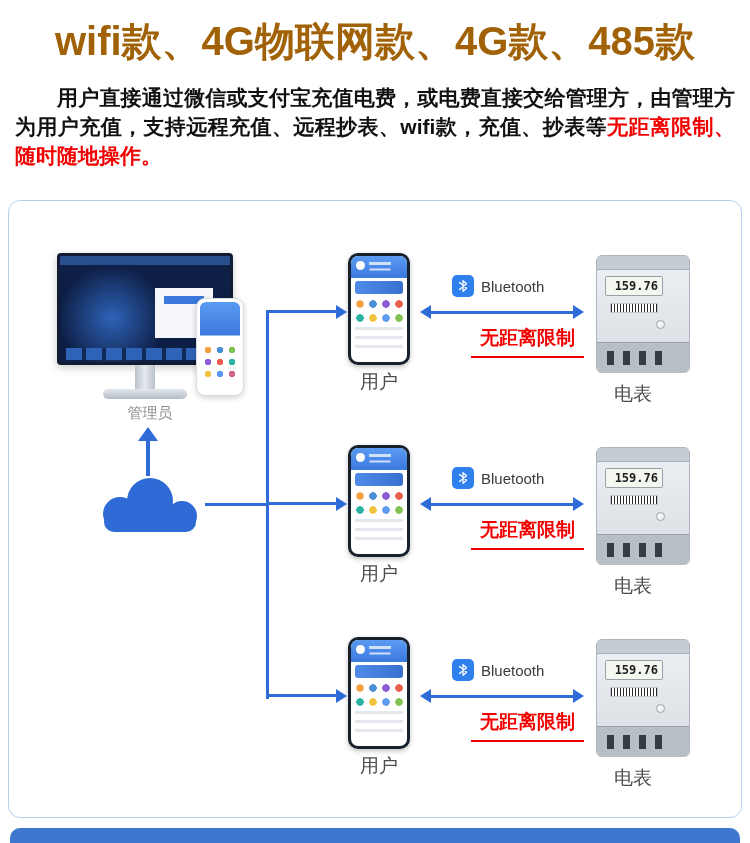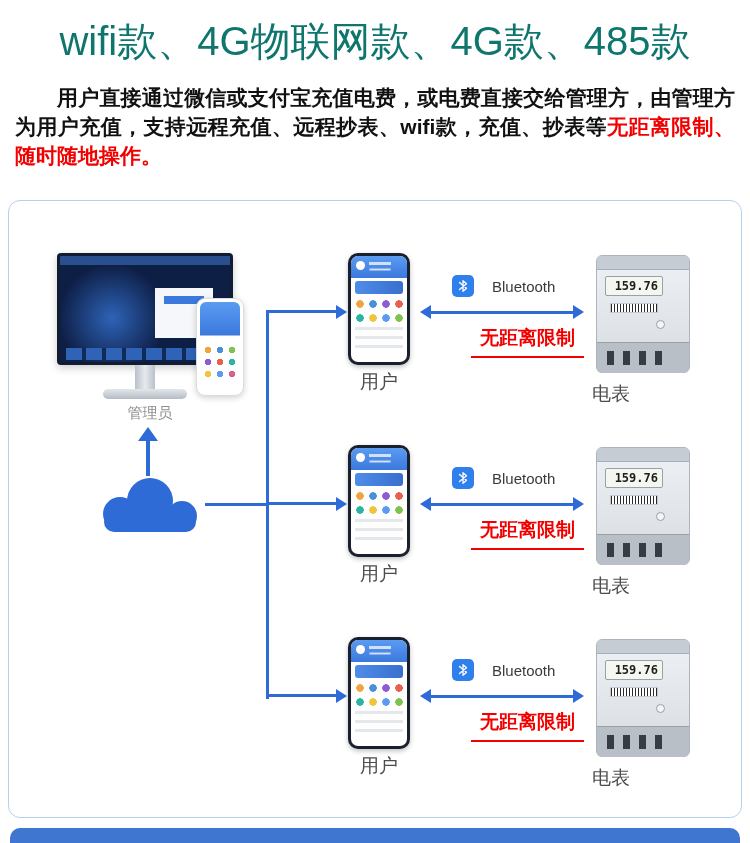--- a/index.html
+++ b/index.html
@@ -1,21 +1,21 @@
 <!DOCTYPE html>
 <html><head>
 <meta charset="utf-8">
 <style>
   *{margin:0;padding:0;box-sizing:border-box}
   html,body{width:750px;background:#fff}
   body{font-family:"Liberation Sans","DejaVu Sans",sans-serif;position:relative;height:843px;overflow:hidden}
 
   
   .title{position:absolute;top:14px;left:0;width:750px;text-align:center;
-         font-size:40px;font-weight:400;color:#0f766e;letter-spacing:0}
+         font-size:40px;font-weight:700;color:#a16207;letter-spacing:0}
   .intro{position:absolute;top:84px;left:15px;width:720px;font-size:21px;font-weight:700;
          color:#111;line-height:1.38;text-indent:2em;text-align:justify}
   .intro .red{color:#f20000}
 
   
   .panel{position:absolute;top:200px;left:8px;width:734px;height:618px;
          border:1px solid #b5d0ee;border-radius:12px;background:#fff}
   .bottombar{position:absolute;left:10px;top:828px;width:730px;height:15px;
              background:#3f76cf;border-radius:10px 10px 0 0}
 
@@ -89,21 +89,21 @@
       radial-gradient(circle at 46px 7px,#e8604c 3.5px,rgba(0,0,0,0) 4px),
       radial-gradient(circle at 7px 21px,#2bb3a3 3.5px,rgba(0,0,0,0) 4px),
       radial-gradient(circle at 20px 21px,#f2c33c 3.5px,rgba(0,0,0,0) 4px),
       radial-gradient(circle at 33px 21px,#5b9bf2 3.5px,rgba(0,0,0,0) 4px),
       radial-gradient(circle at 46px 21px,#7ec24f 3.5px,rgba(0,0,0,0) 4px)}
   .ph-list{margin:2px 4px;height:22px;
            background-image:repeating-linear-gradient(180deg,#e4e7eb 0 3px,rgba(0,0,0,0) 3px 9px)}
   .user-label{position:absolute;left:338px;top:116px;width:82px;text-align:center;
               font-size:19px;color:#4d4d4d}
 
-  .bt{position:absolute;left:452px;top:22px;display:flex;align-items:center;gap:18px}
+  .bt{position:absolute;left:452px;top:22px;display:flex;align-items:center;gap:7px}
   .bt-icon{width:22px;height:22px;border-radius:5px;background:#2f80ed;display:flex;
            align-items:center;justify-content:center;flex:none}
   .bt-text{font-size:15px;color:#3a3a3a}
 
   .darrow{position:absolute;left:420px;top:52px;width:164px;height:14px}
   .darrow .bar{position:absolute;left:9px;top:5.5px;width:146px;height:3px;background:#2e6bd6}
   .darrow .head-l{position:absolute;left:0;top:0;width:0;height:0;
     border-top:7px solid transparent;border-bottom:7px solid transparent;border-right:11px solid #2e6bd6}
   .darrow .head-r{position:absolute;right:0;top:0;width:0;height:0;
     border-top:7px solid transparent;border-bottom:7px solid transparent;border-left:11px solid #2e6bd6}
@@ -119,21 +119,21 @@
              border:1px solid #9aa0a8;font-family:"DejaVu Sans Mono",monospace;font-size:12px;
              font-weight:700;color:#1c1c1c;text-align:right;padding:2px 4px;border-radius:2px}
   .meter-barcode{position:absolute;left:13px;top:47px;width:48px;height:10px;border:1px solid #c4c9cf;
                  background:repeating-linear-gradient(90deg,#2a2a2a 0 1px,#fff 1px 3px)}
   .meter-button{position:absolute;left:59px;top:64px;width:9px;height:9px;border-radius:50%;
                 background:#f3f5f7;border:1px solid #9aa0a8}
   .meter-terminals{position:absolute;left:0;top:86px;width:100%;height:31px;background:#b9bfc7;
                    border-top:1px solid #9aa0a8;border-radius:0 0 5px 5px;
                    background-image:repeating-linear-gradient(90deg,#363c44 0 7px,rgba(0,0,0,0) 7px 16px);
                    background-size:56px 14px;background-position:10px 8px;background-repeat:no-repeat}
-  .meter-label{position:absolute;left:592px;top:128px;width:82px;text-align:left;
+  .meter-label{position:absolute;left:592px;top:128px;width:82px;text-align:center;
                font-size:19px;color:#4d4d4d}
 </style>
 </head>
 <body>
 
 <div class="title">wifi款、4G物联网款、4G款、485款</div>
 
 <p class="intro"><span>用户直接通过微信或支付宝充值电费，或电费直接交给管理方，由管理方为用户充值，支持远程充值、远程抄表、wifi款，充值、抄表等</span><span class="red">无距离限制、随时随地操作。</span></p>
 
 <div class="panel"></div>

